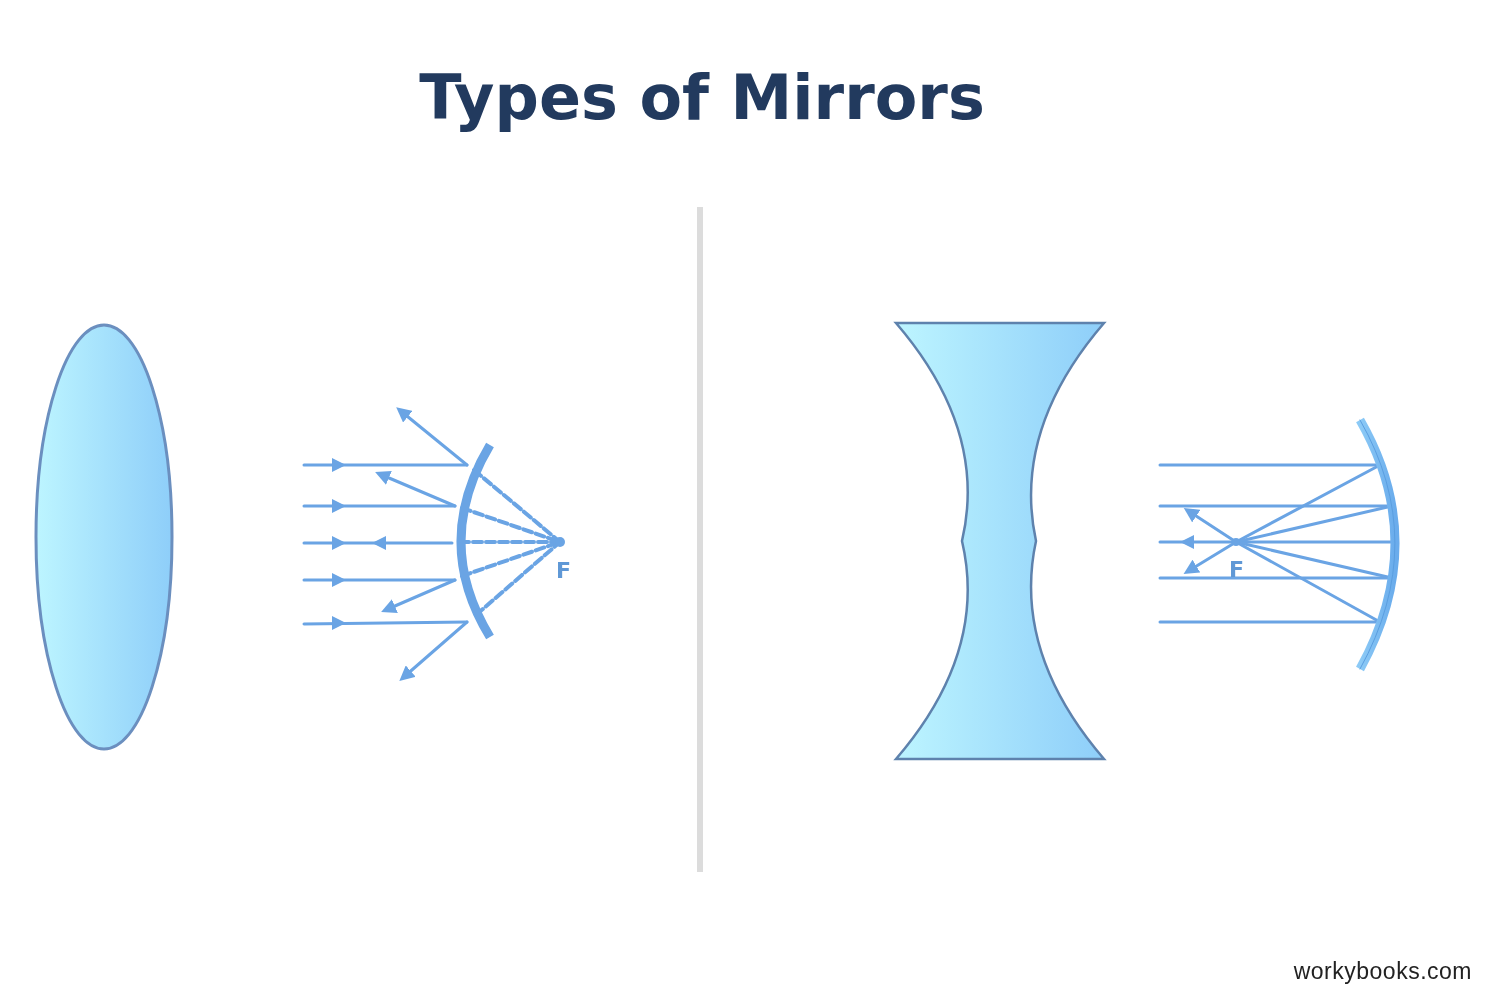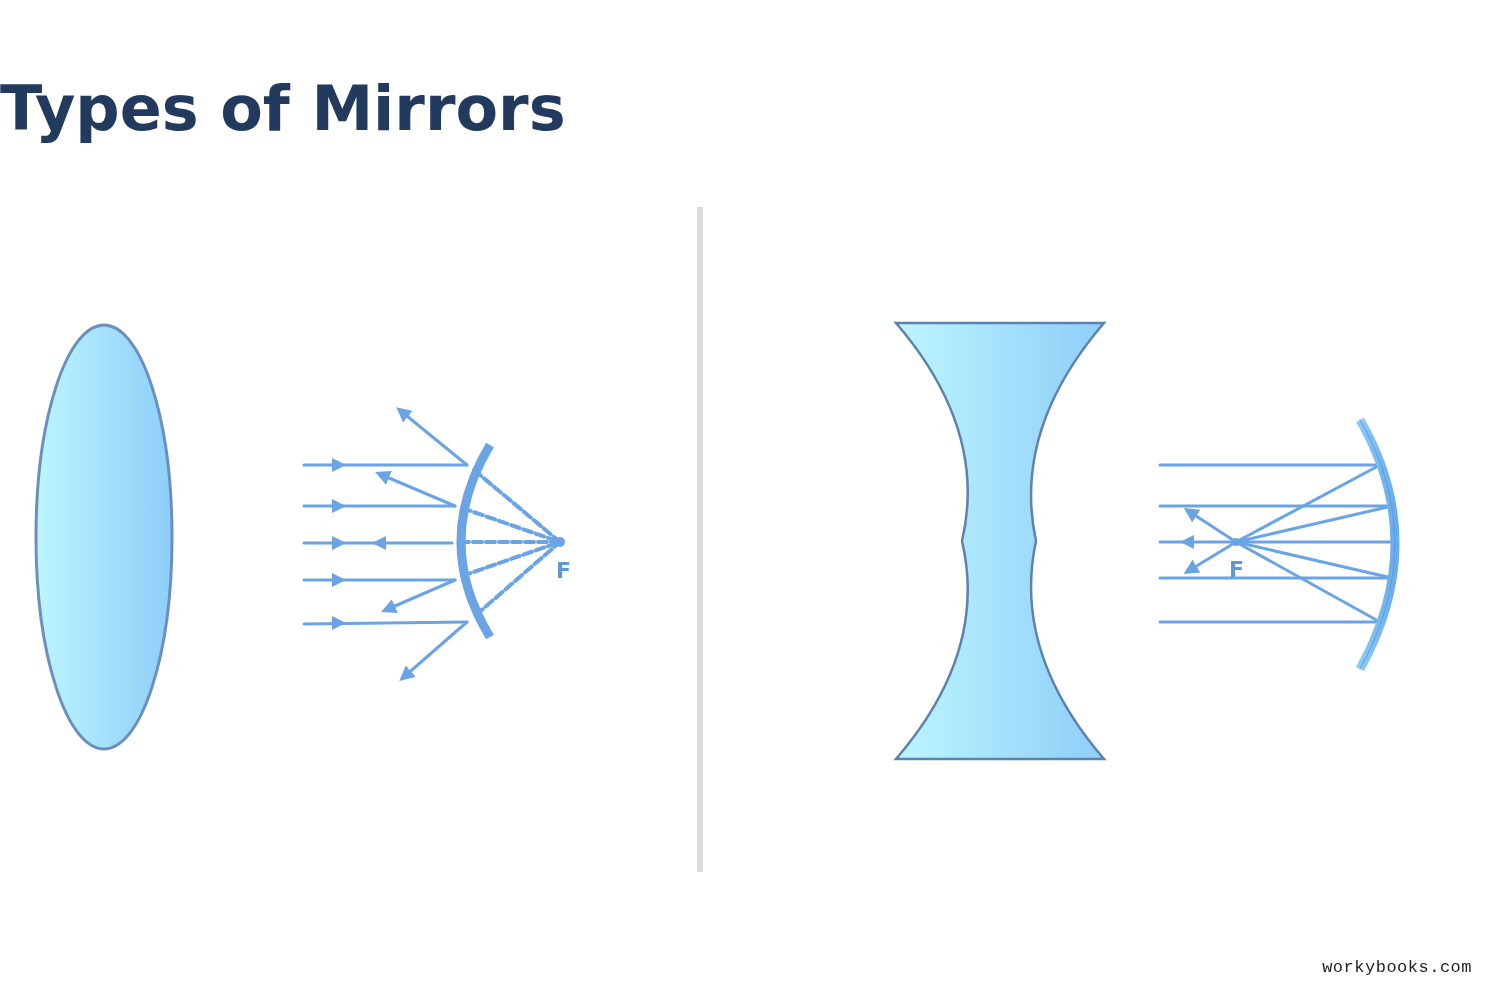--- a/index.html
+++ b/index.html
@@ -12,47 +12,47 @@
       height: 1000px;
       position: relative;
       overflow: hidden;
       font-family: "DejaVu Sans", sans-serif;
     }
     .title {
       position: absolute;
       left: 0;
       width: 1404px;
       top: 58px;
+      text-align: center;
       font-family: "DejaVu Sans", sans-serif;
       font-weight: bold;
       font-size: 62px;
       letter-spacing: 0px;
       color: #223a5e;
       line-height: 80px;
-      margin-top: 11px;
     }
     .divider {
       position: absolute;
       left: 697px;
       top: 207px;
       width: 6px;
       height: 665px;
       background: #dcdcdc;
     }
     .diagram-svg {
       position: absolute;
       left: 0;
       top: 0;
     }
     .footer {
       position: absolute;
       right: 28px;
       top: 958px;
-      font-family: Liberation Mono, monospace;
-      font-size: 17px;
+      font-family: Liberation Sans, sans-serif;
+      font-size: 23px;
       color: #222222;
       letter-spacing: 0.5px;
     }
     .f-label {
       font-family: "DejaVu Sans", sans-serif;
       font-weight: bold;
       font-size: 22px;
     }
   </style>
 </head>

